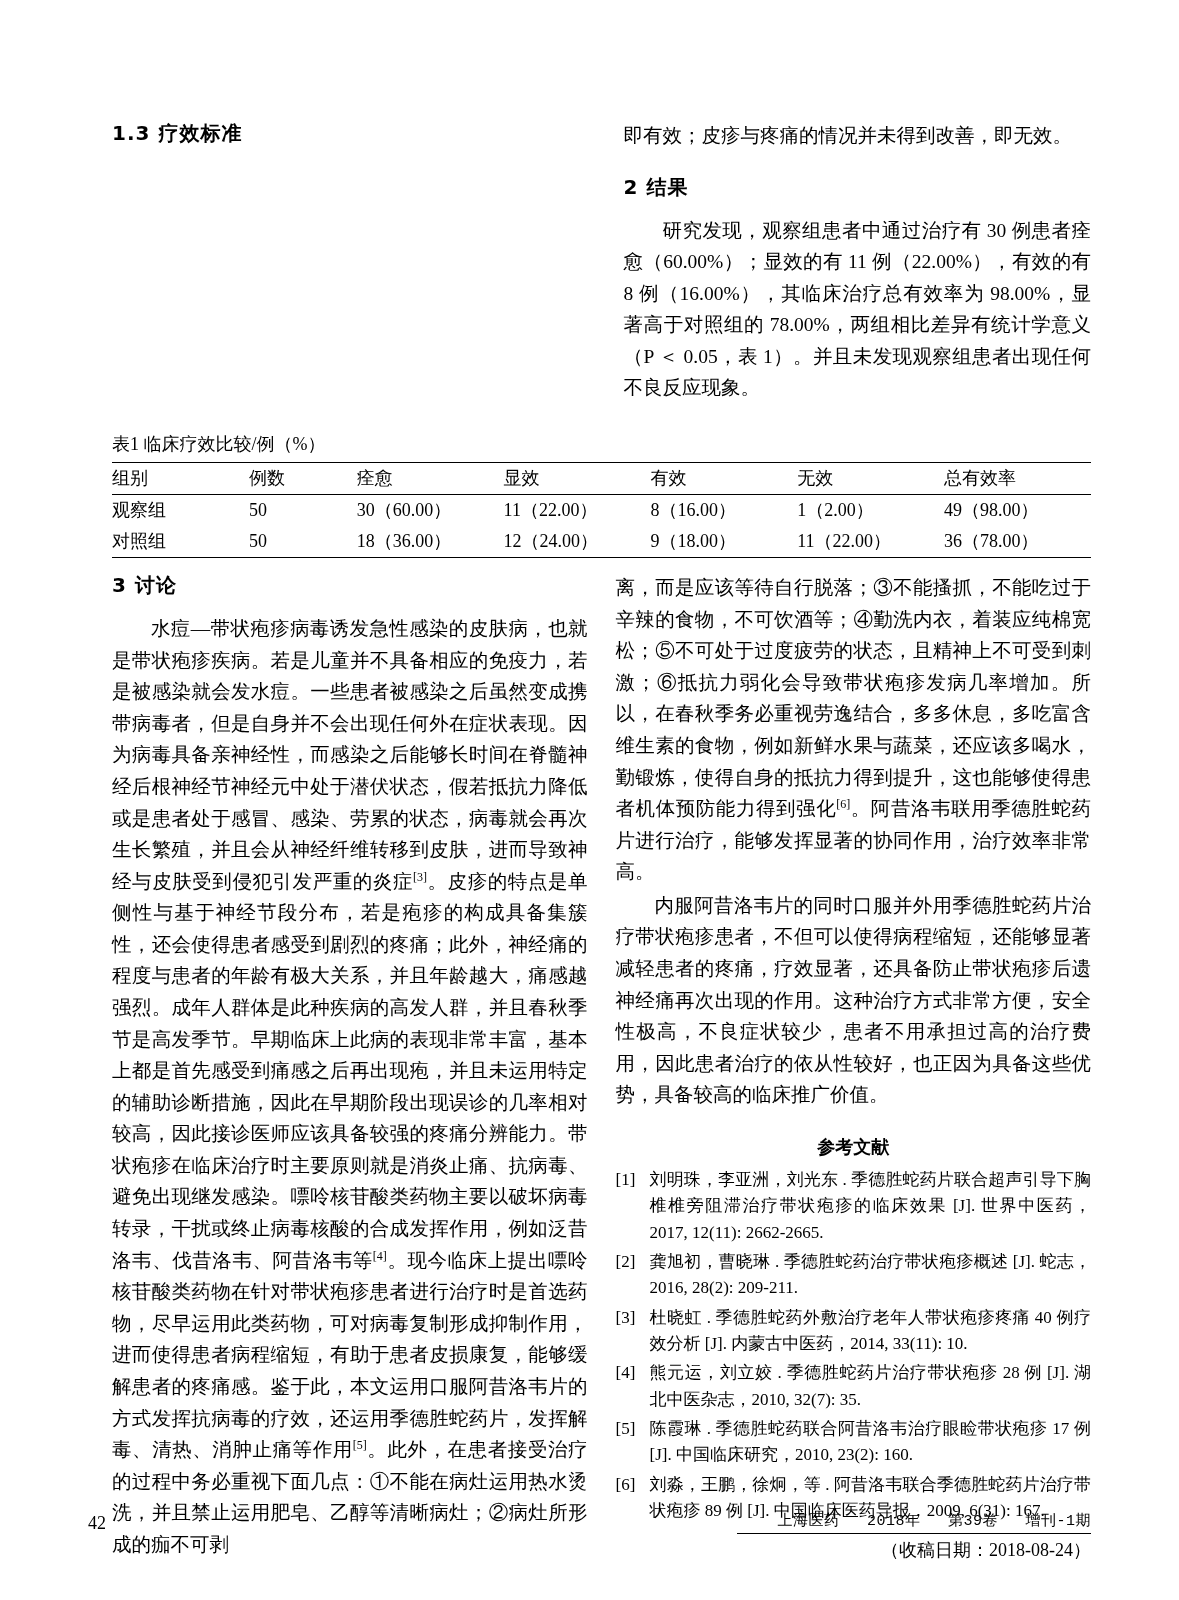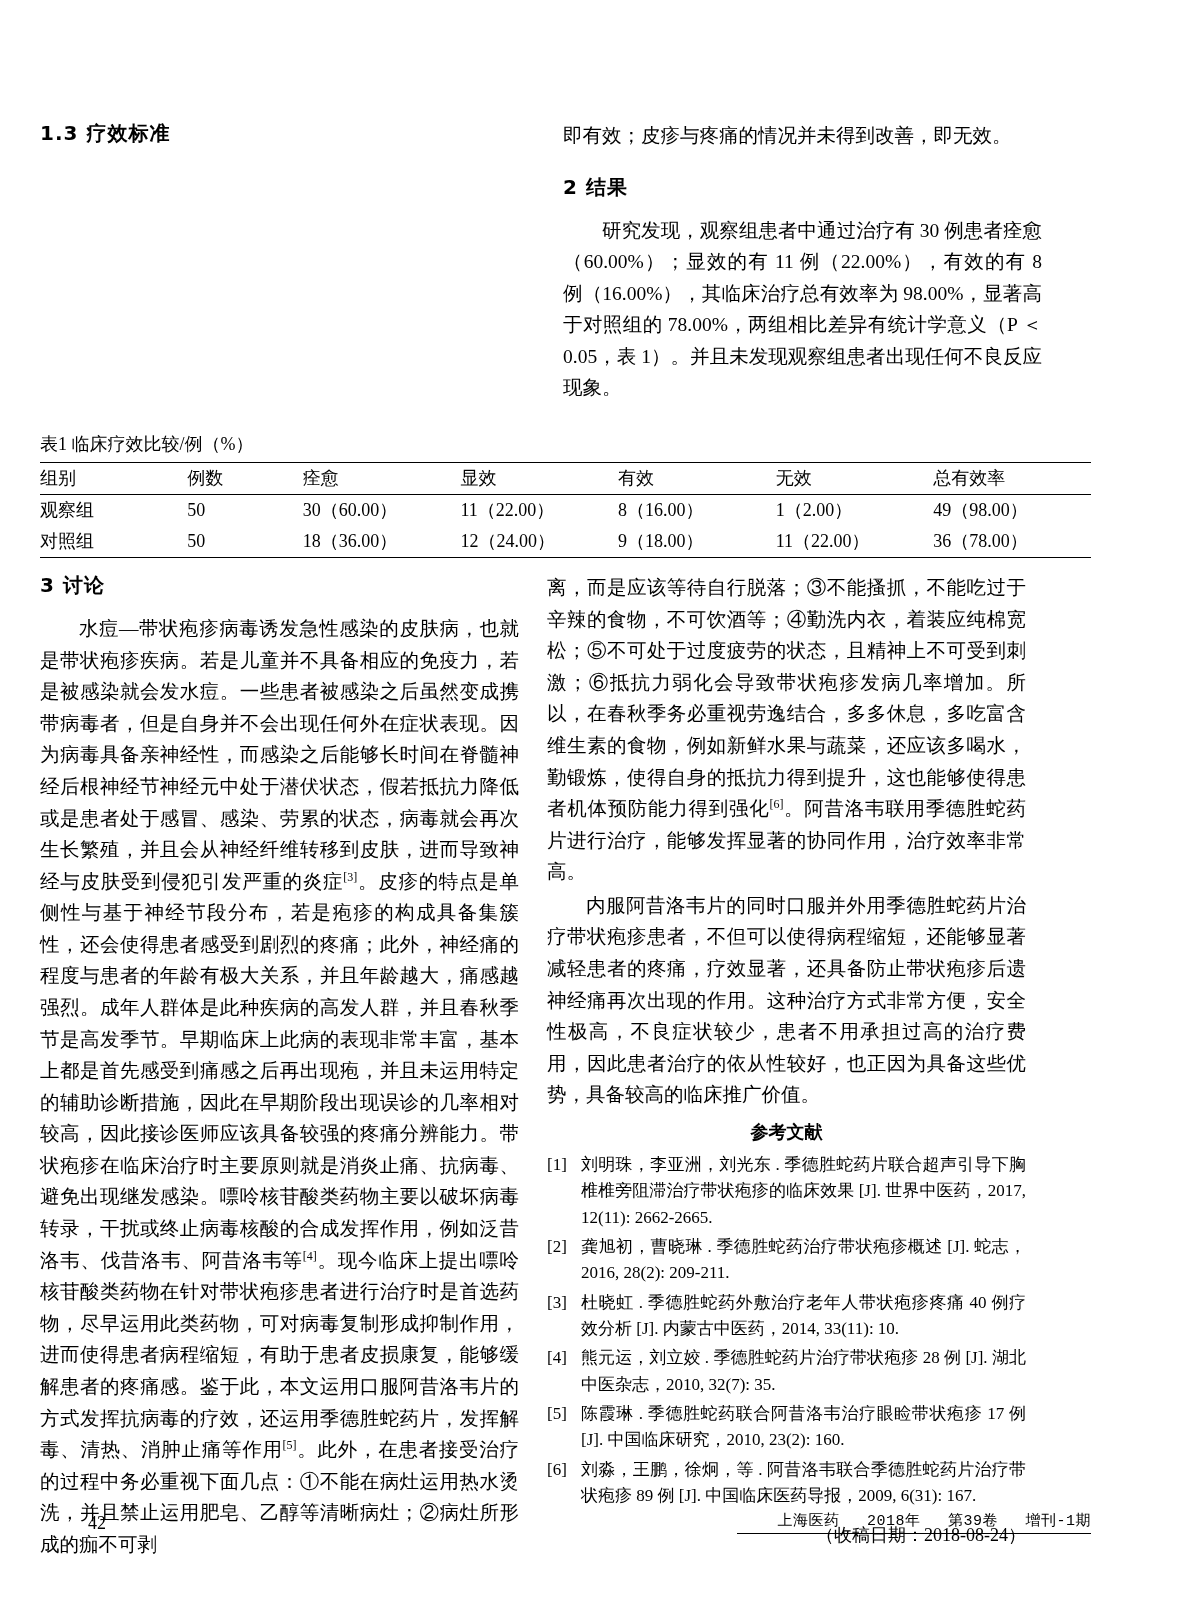--- a/index.html
+++ b/index.html
@@ -14,21 +14,21 @@
     color: #000000;
     position: relative;
     overflow: hidden;
   }
   .page {
     position: absolute;
     left: 0; top: 0;
     width: 1179px;
     height: 1600px;
     box-sizing: border-box;
-    padding: 120px 88px 60px 40px;
+    padding: 120px 88px 60px 112px;
   }
   .columns {
     display: flex;
     gap: 44px;
   }
   .col {
     width: 479px;
   }
   h2.sec {
     font-family: "DejaVu Sans", sans-serif;
@@ -86,21 +86,21 @@
     display: flex;
     gap: 28px;
     margin-top: 14px;
   }
   
   .refs-title {
     text-align: center;
     font-family: "DejaVu Sans", sans-serif;
     font-size: 18px;
     font-weight: bold;
-    margin: 9px 0 8px 0;
+    margin: 24px 0 8px 0;
   }
   .ref {
     display: flex;
     font-size: 17px;
     line-height: 1.55;
     margin-bottom: 3px;
   }
   .ref-num {
     width: 34px;
     flex: 0 0 34px;

